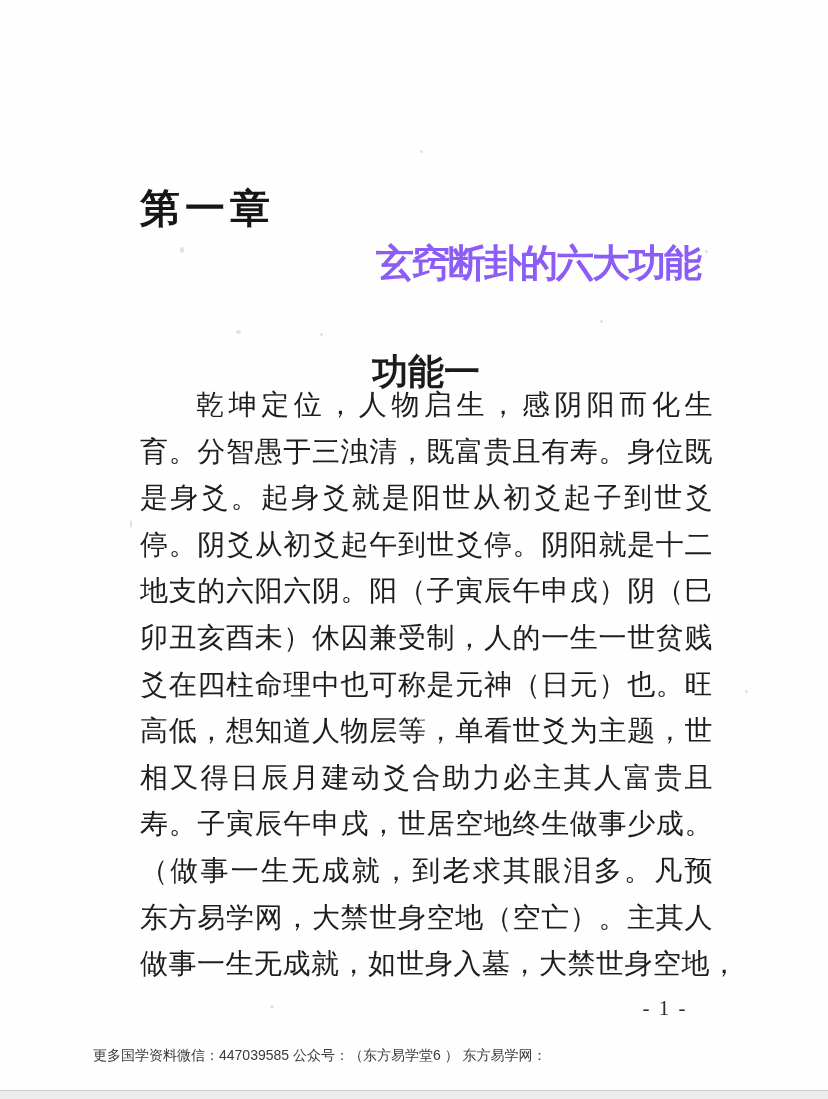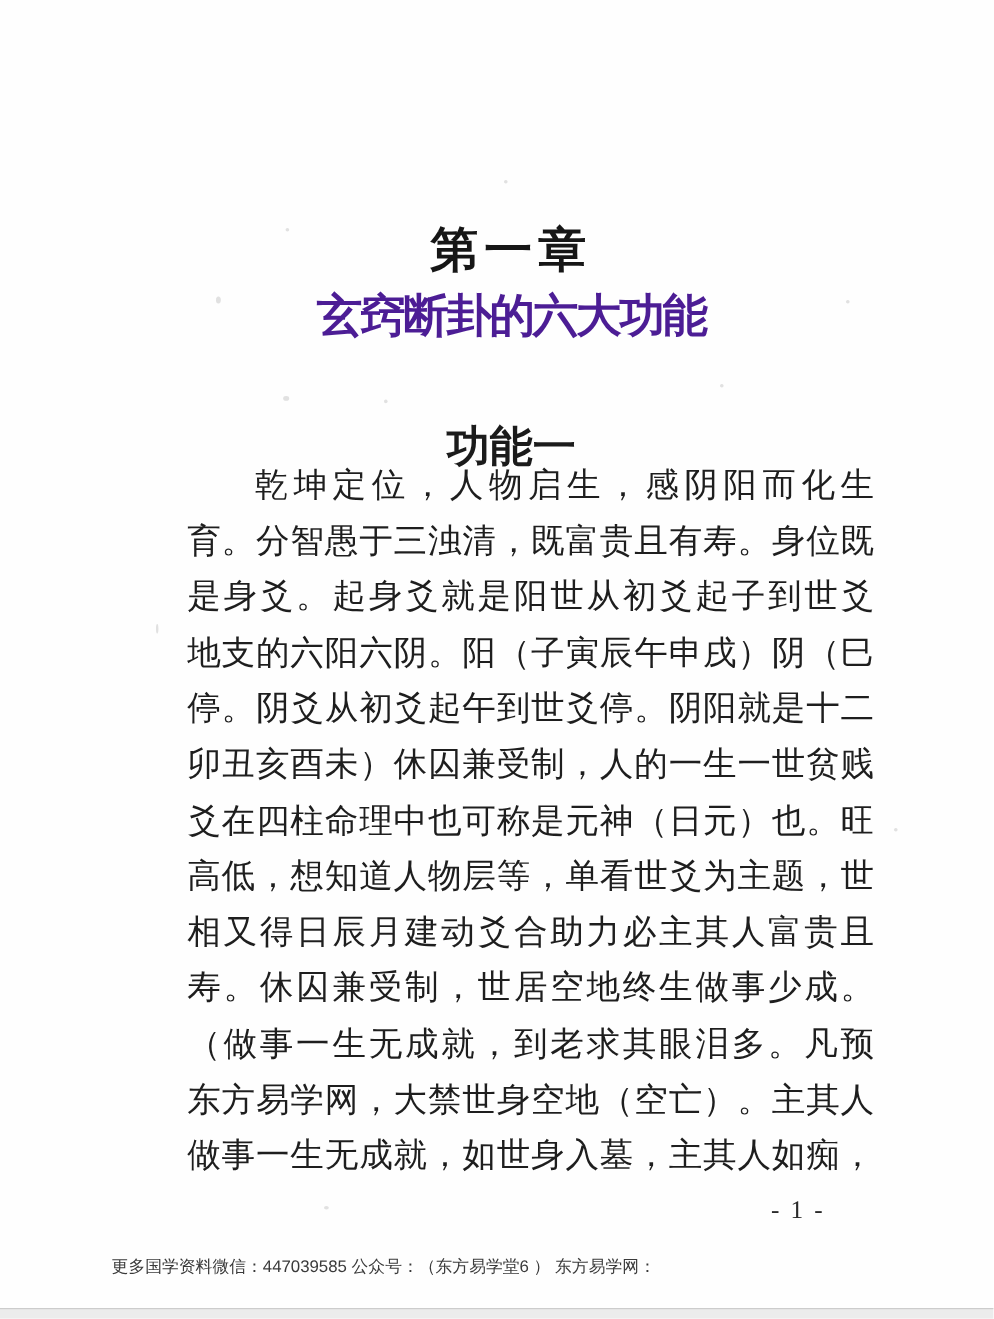--- a/index.html
+++ b/index.html
@@ -23,47 +23,46 @@
   .n4 { left: 320px; top: 333px; }
   .n5 { left: 705px; top: 250px; }
   .n6 { left: 130px; top: 520px; width: 2px; height: 8px; }
   .n7 { left: 745px; top: 690px; }
   .n8 { left: 420px; top: 150px; }
   .n9 { left: 600px; top: 320px; }
   .n10 { left: 270px; top: 1005px; width: 4px; height: 3px; }
 
   .chapter-title {
     position: absolute; left: 140px; top: 181px; width: 572px;
-    text-align: center;
+    text-align: left;
     font-size: 40px; font-weight: bold; letter-spacing: 5px;
     color: #161616;
     font-family: "Liberation Serif", serif;
     white-space: nowrap;
   }
   .chapter-subtitle {
-    position: absolute; left: 140px; top: 238px; width: 572px;
-    text-align: center;
+    position: absolute; left: 128px; top: 238px; width: 572px;
+    text-align: right;
     font-size: 38px; font-weight: bold; letter-spacing: -2px;
-    color: #4c1d95;
+    color: #8b5cf6;
     font-family: "Liberation Serif", serif;
     white-space: nowrap;
   }
   .section-heading {
     position: absolute; left: 140px; top: 348px; width: 572px;
     text-align: center;
     font-size: 36px; font-weight: bold;
     color: #1b1b1b;
     font-family: "Liberation Sans", sans-serif;
   }
   .body-text {
     position: absolute; left: 140px; top: 382px; width: 573px;
     color: #1e1e1e;
     font-size: 28px;
     font-family: "Liberation Serif", serif;
-    margin-left: 16px;
   }
   .bline {
     height: 46.6px; line-height: 46.6px;
     text-align: justify;
     text-align-last: justify;
     white-space: nowrap;
     letter-spacing: 0.5px;
   }
   .bline.indent { text-indent: 2em; }
   .page-number {
@@ -111,30 +110,30 @@
   <div class="chapter-title">第一章</div>
 
   <div class="chapter-subtitle">玄窍断卦的六大功能</div>
 
   <div class="section-heading">功能一</div>
 
   <div class="body-text">
     <div class="bline indent">乾坤定位，人物启生，感阴阳而化生</div>
     <div class="bline">育。分智愚于三浊清，既富贵且有寿。身位既</div>
     <div class="bline">是身爻。起身爻就是阳世从初爻起子到世爻</div>
+    <div class="bline">停。阴爻从初爻起午到世爻停。阴阳就是十二</div>
     <div class="bline">地支的六阳六阴。阳（子寅辰午申戌）阴（巳</div>
-    <div class="bline">停。阴爻从初爻起午到世爻停。阴阳就是十二</div>
     <div class="bline">卯丑亥酉未）休囚兼受制，人的一生一世贫贱</div>
     <div class="bline">爻在四柱命理中也可称是元神（日元）也。旺</div>
     <div class="bline">高低，想知道人物层等，单看世爻为主题，世</div>
     <div class="bline">相又得日辰月建动爻合助力必主其人富贵且</div>
-    <div class="bline">寿。休囚兼受制，世居空地终生做事少成。</div>
+    <div class="bline">寿。子寅辰午申戌，世居空地终生做事少成。</div>
     <div class="bline">（做事一生无成就，到老求其眼泪多。凡预</div>
     <div class="bline">东方易学网，大禁世身空地（空亡）。主其人</div>
-    <div class="bline">做事一生无成就，如世身入墓，主其人如痴，</div>
+    <div class="bline">做事一生无成就，如世身入墓，大禁世身空地，</div>
   </div>
 
   <div class="page-number">- 1 -</div>
 
   <div class="footer-watermark">
     <div class="footer-line1">更多国学资料微信：447039585 公众号：（东方易学堂6 ） 东方易学网：</div>
   </div>
 
   <div class="bottom-band"></div>
 

